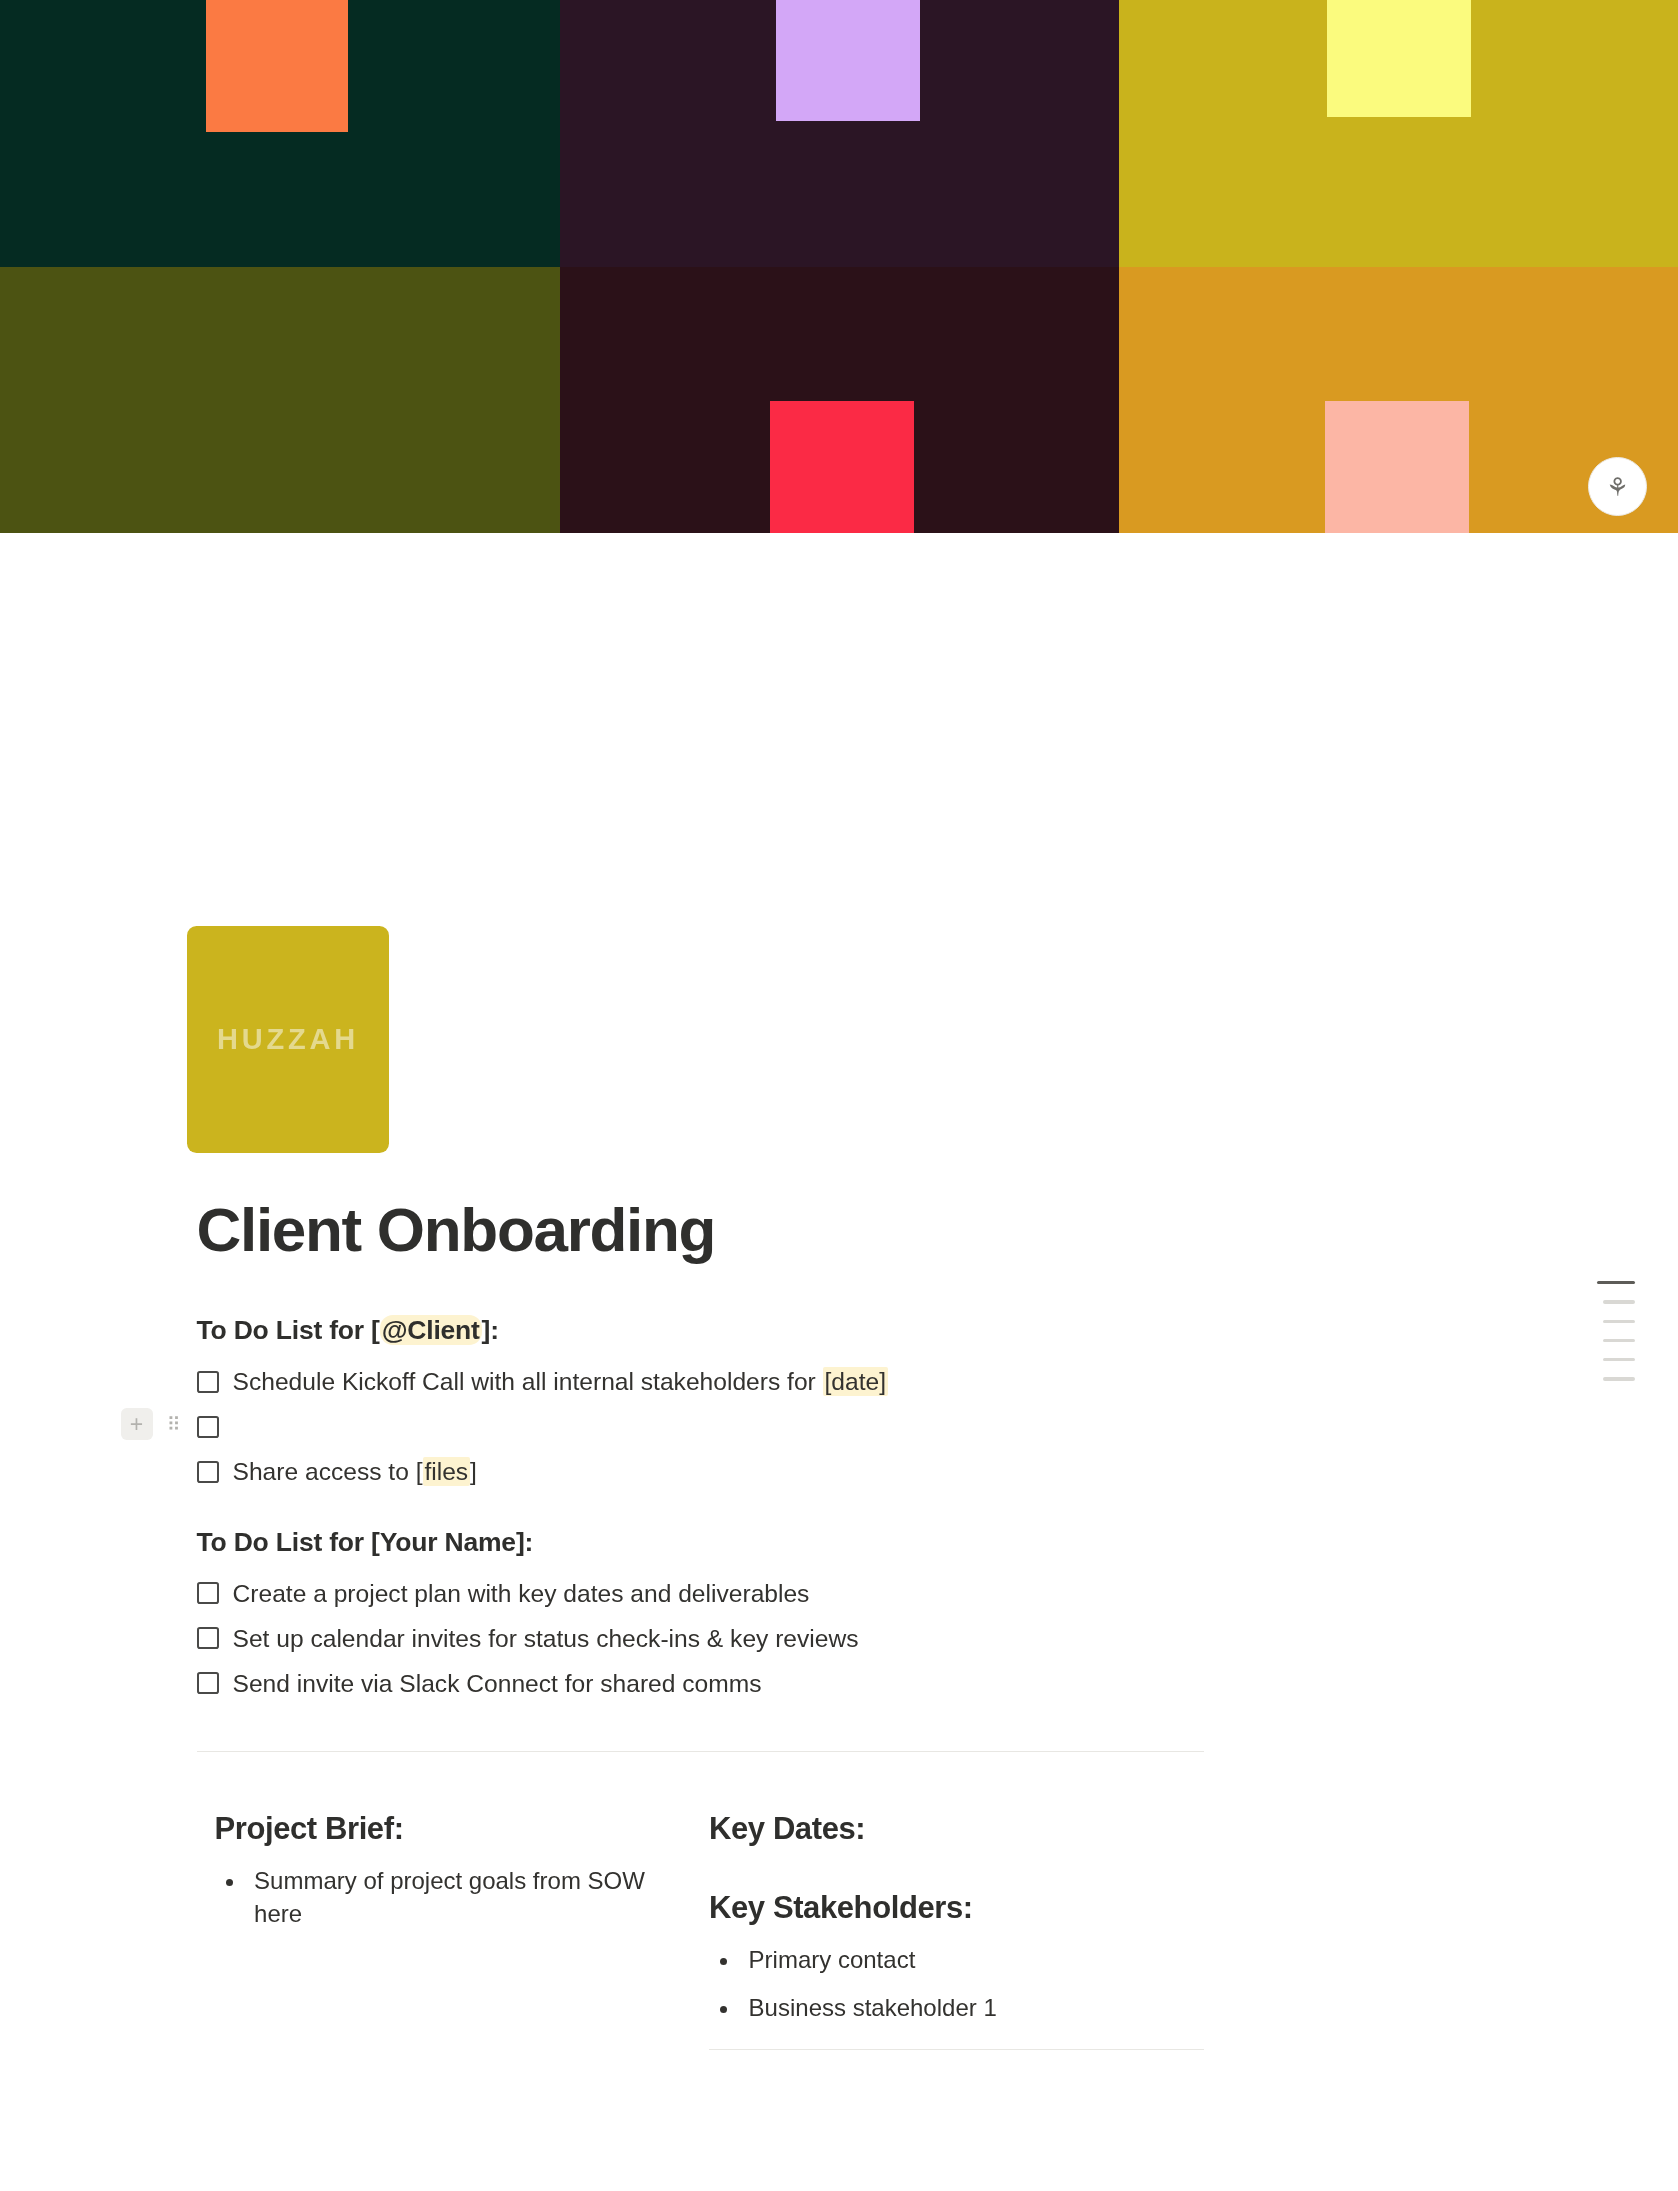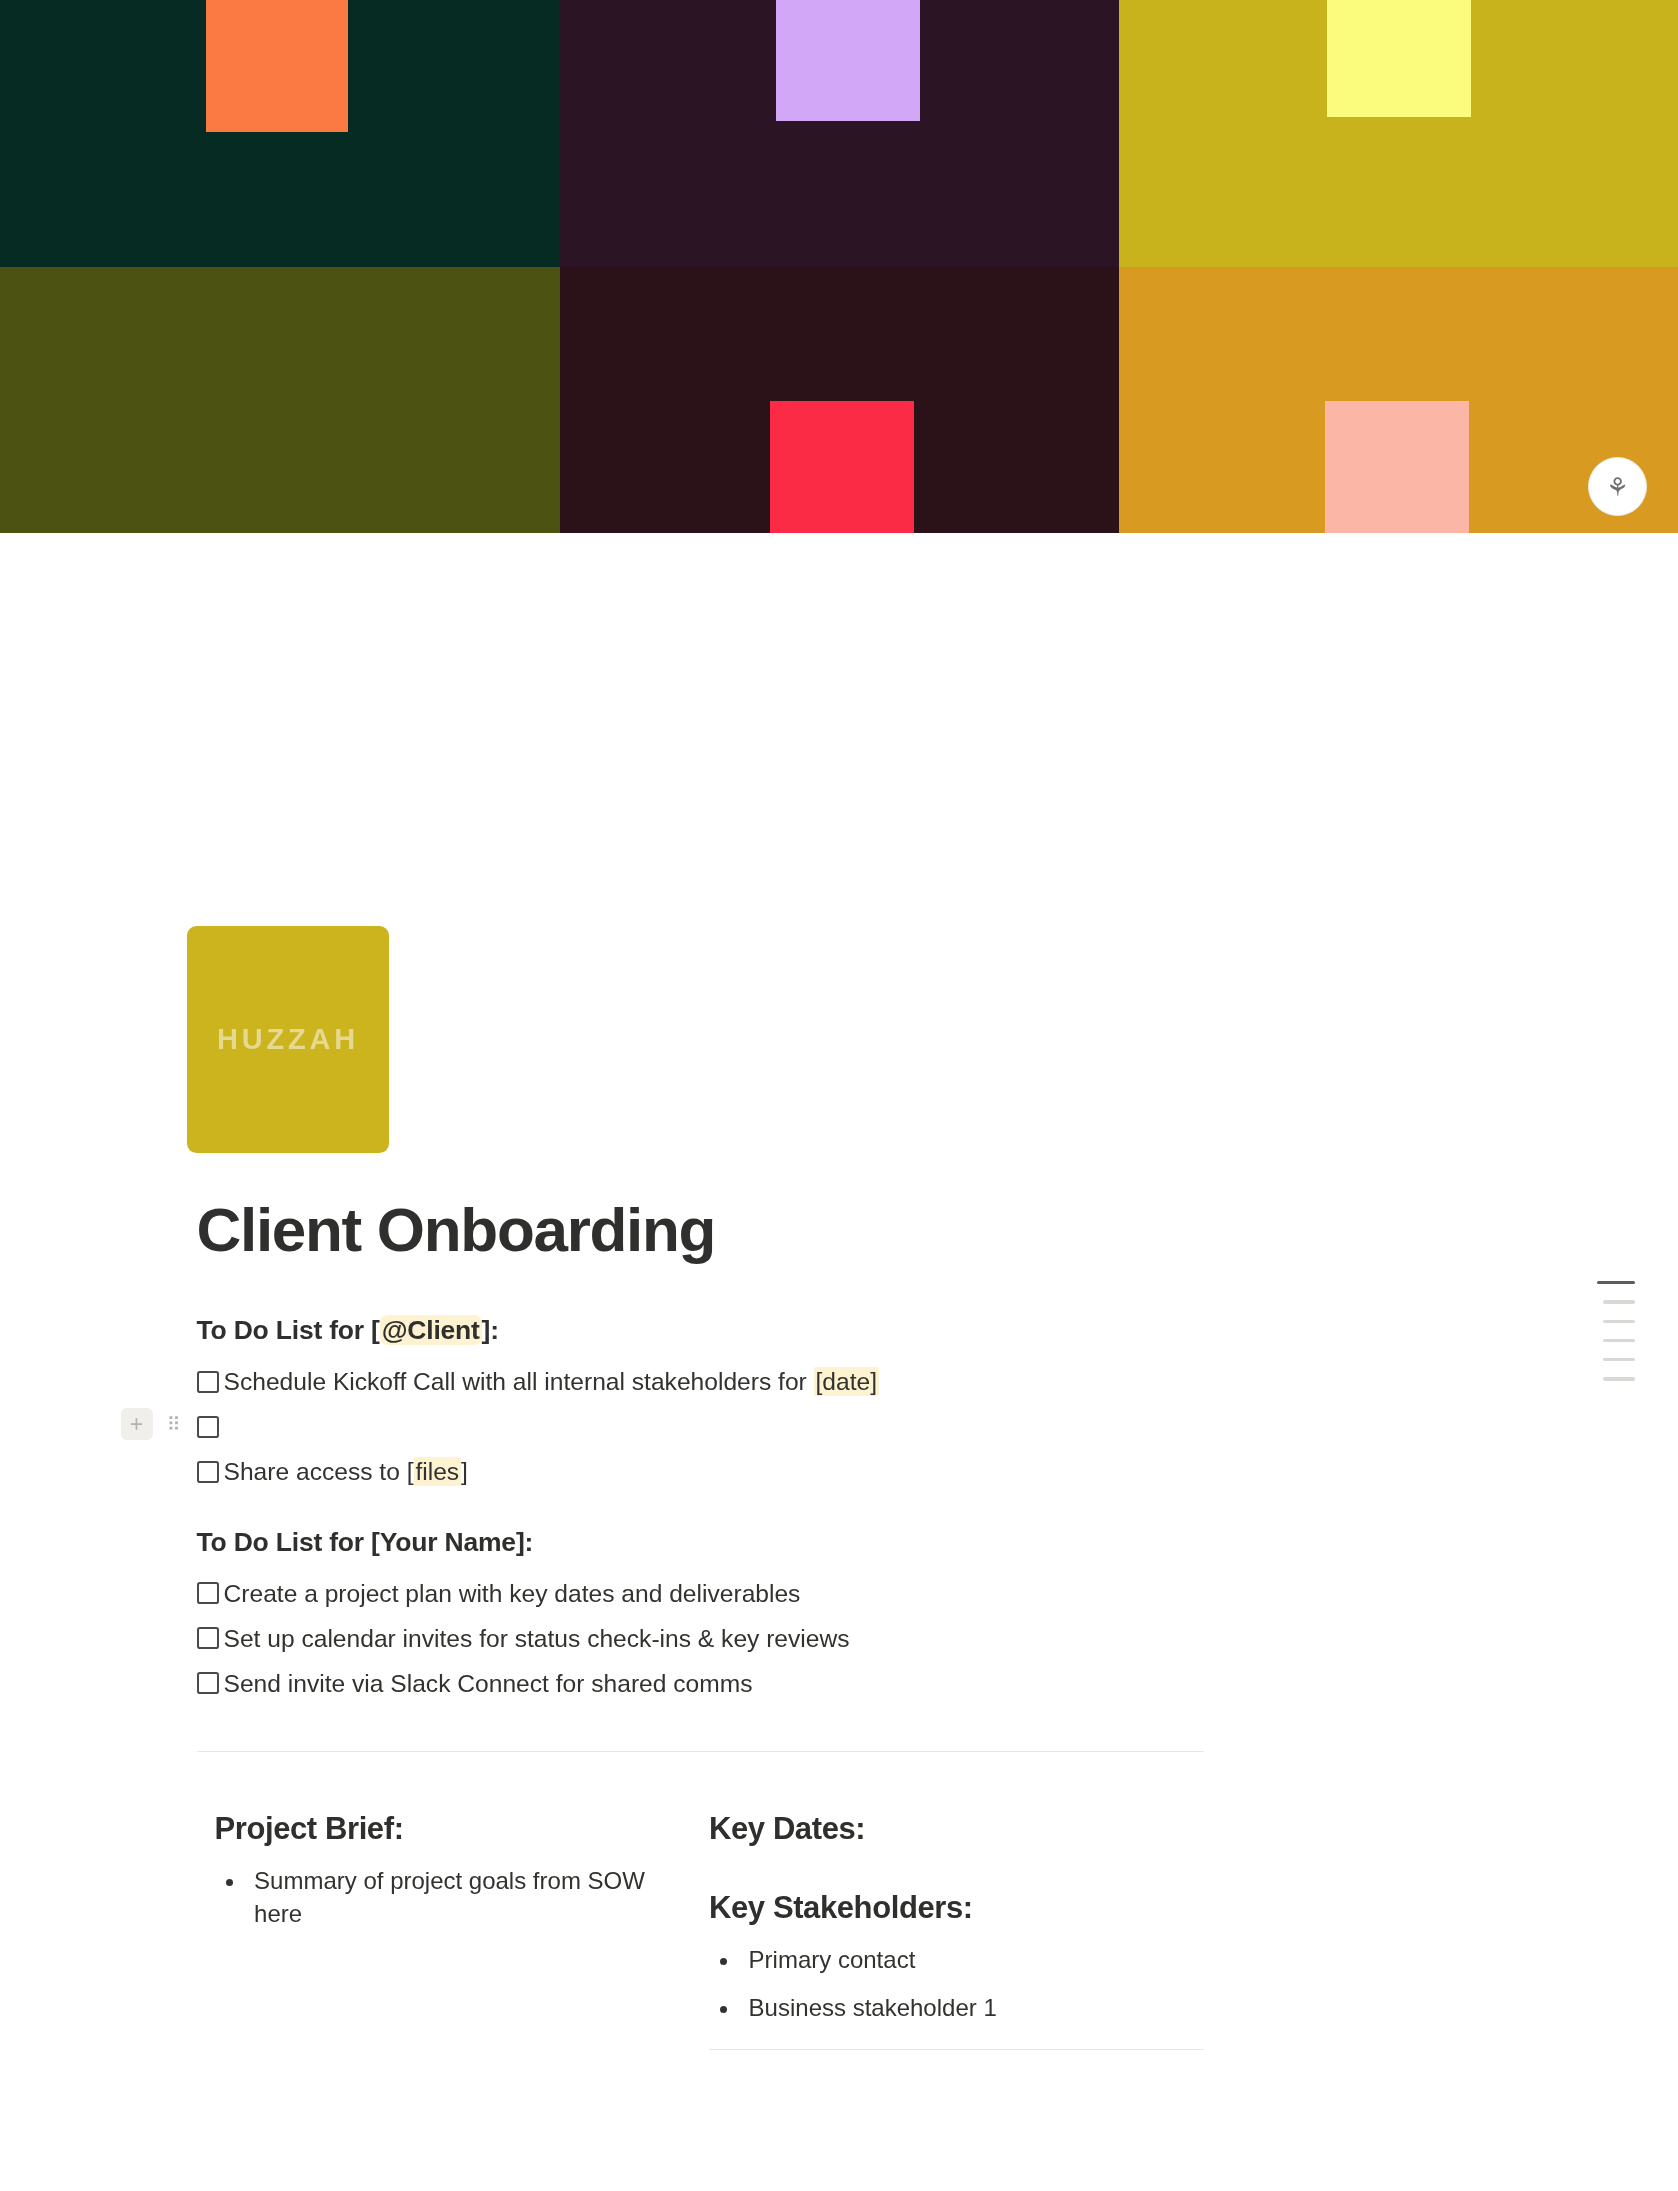--- a/index.html
+++ b/index.html
@@ -79,26 +79,26 @@
     letter-spacing: -1.3px;
   }
 
   h2.section {
     font-size: 26.5px;
     font-weight: 700;
     color: #2f2f2d;
     margin: 0 0 13.2px 0;
     letter-spacing: -0.2px;
   }
-  h2.section .hl { background: #fdf3d0; padding: 0 1.9px; border-radius: 8px;}
+  h2.section .hl { background: #fdf3d0; padding: 0 1.9px; border-radius: 13px;}
 
   .todo-row {
     display: flex;
     align-items: flex-start;
-    gap: 5px;
+    gap: 14px;
     padding: 5.7px 0;
     position: relative;
     min-height: 45px;
   }
   .checkbox {
     width: 22px; height: 22px;
     border: 2.3px solid #4a4a48;
     border-radius: 2.8px;
     flex: 0 0 auto;
     margin-top: 5.7px;

